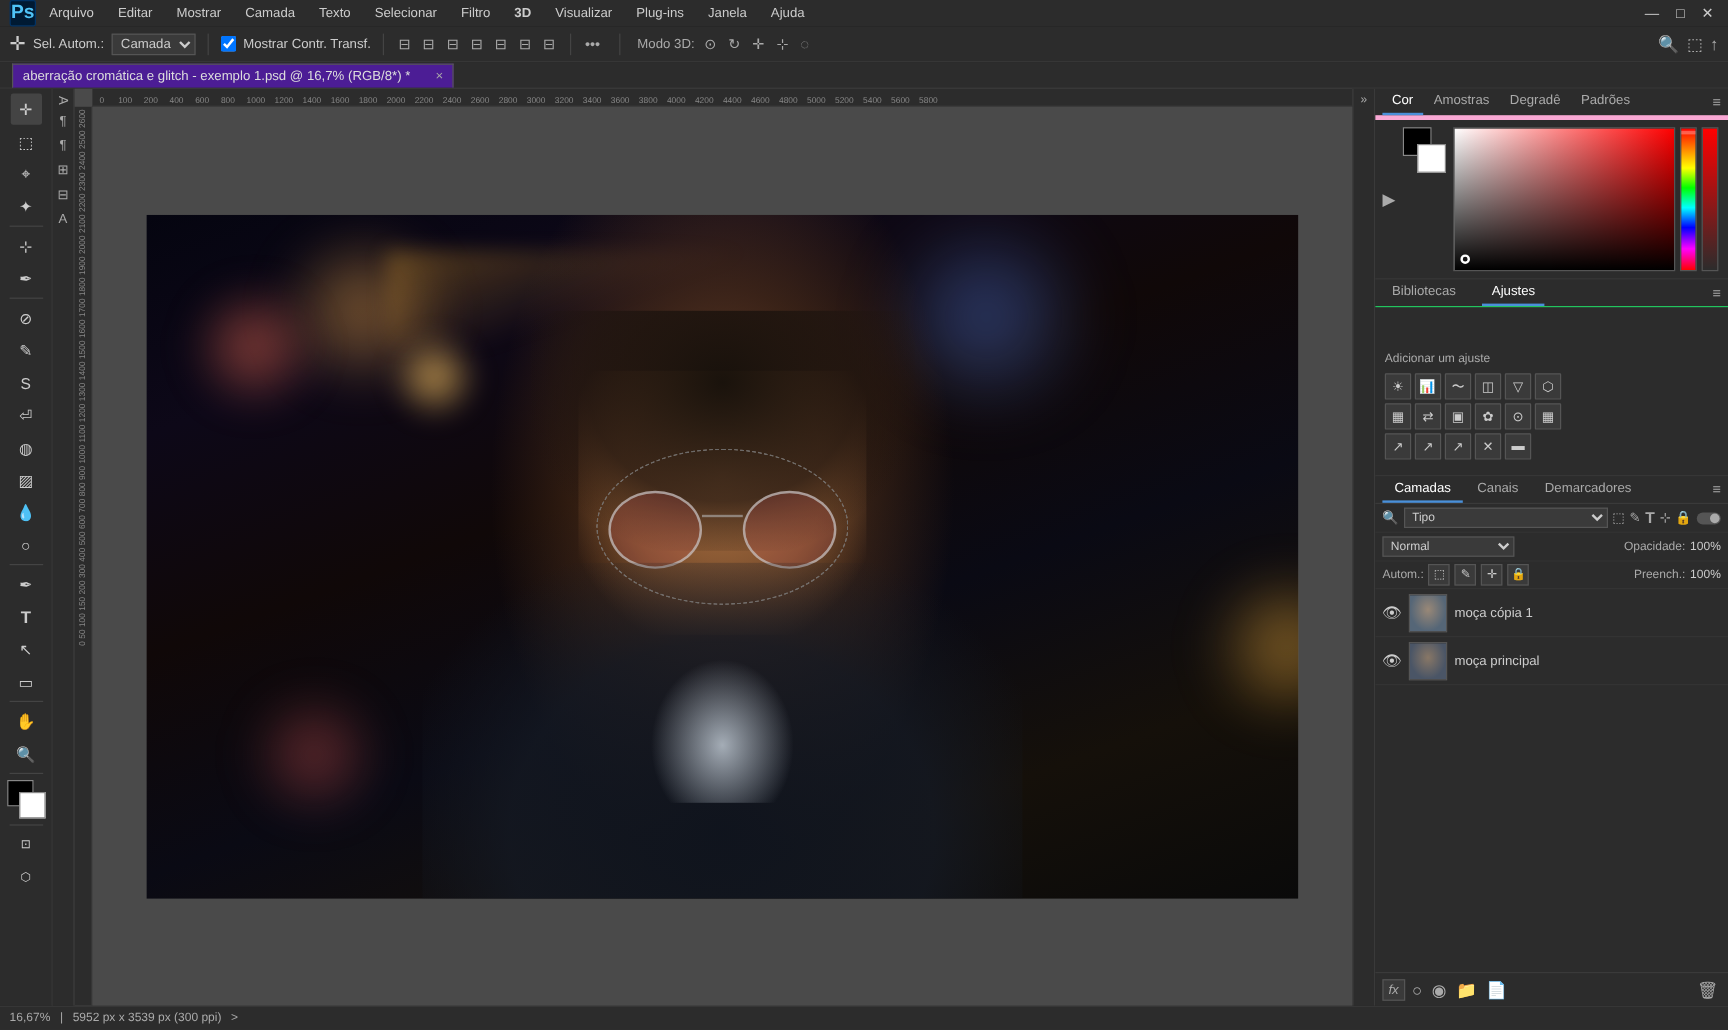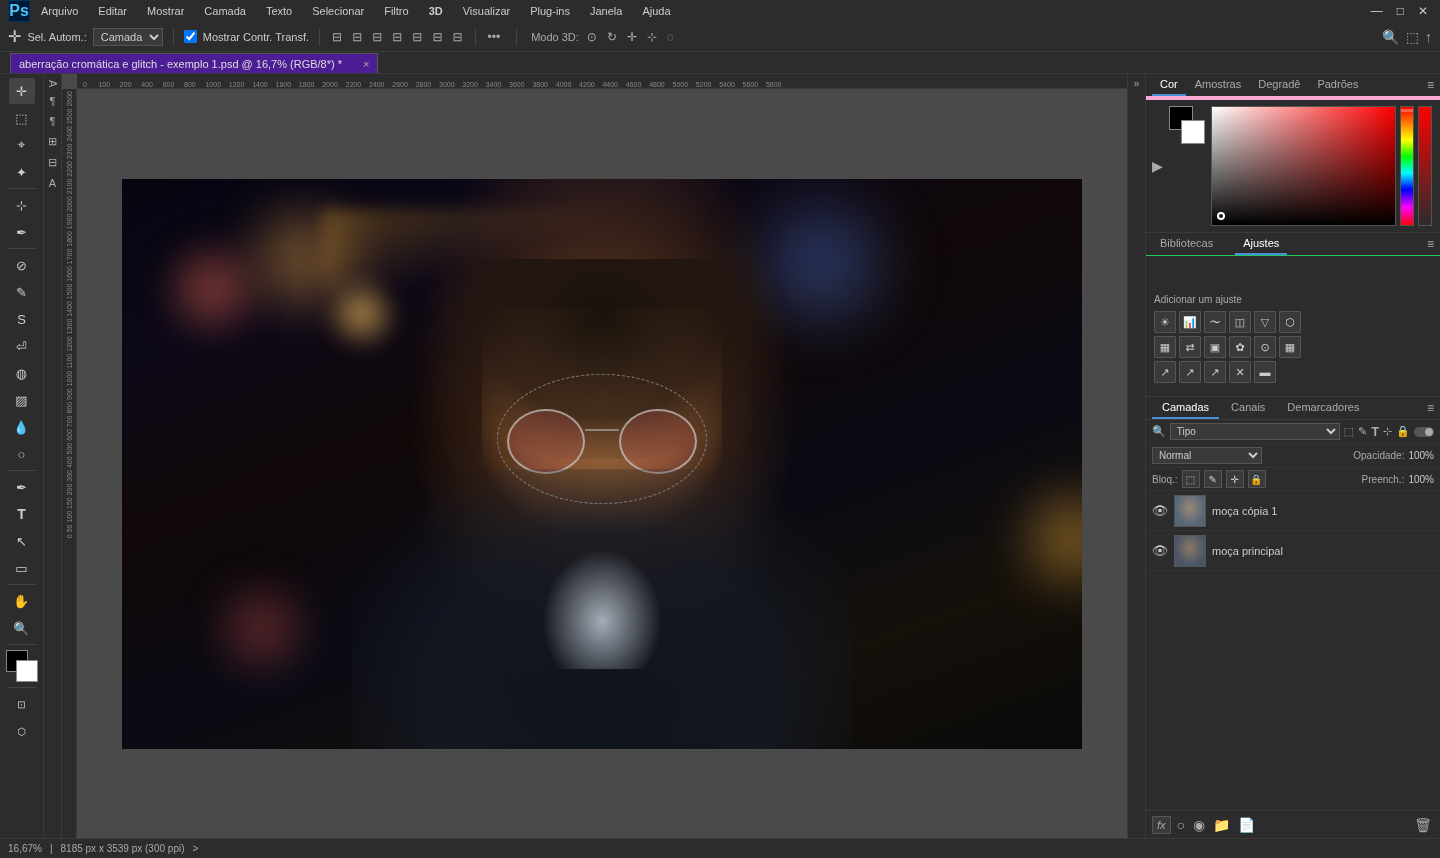--- a/index.html
+++ b/index.html
@@ -307,21 +307,21 @@
           <option>Escurecer</option>
           <option>Multiplicar</option>
           <option>Clarear</option>
           <option>Sobreposição</option>
         </select>
         <span style="font-size:10px; color:#aaa; margin-left:auto;">Opacidade:</span>
         <span style="font-size:10px; color:#ccc; cursor:ew-resize;">100%</span>
       </div>
 
       <div style="display:flex; align-items:center; padding:2px 6px; gap:4px; border-bottom:1px solid #333;">
-        <span style="font-size:10px; color:#aaa;">Bloq.:</span>
+        <span style="font-size:10px; color:#aaa;">Autom.:</span>
         <div class="lock-icon-btn">⬚</div>
         <div class="lock-icon-btn">✎</div>
         <div class="lock-icon-btn">✛</div>
         <div class="lock-icon-btn">🔒</div>
         <span style="font-size:10px; color:#aaa; margin-left:auto;">Preench.:</span>
         <span style="font-size:10px; color:#ccc; cursor:ew-resize;">100%</span>
       </div>
 
       <div style="flex:1; overflow-y:auto;">
 
@@ -350,15 +350,15 @@
         <span style="font-size:14px; color:#aaa; cursor:pointer; padding:2px;">📄</span>
         <span style="font-size:14px; color:#aaa; cursor:pointer; padding:2px; margin-left:auto;">🗑</span>
       </div>
     </div>
   </div>
 </div>
 
 <div style="height:20px; background:#2c2c2c; border-top:1px solid #3a3a3a; display:flex; align-items:center; padding:0 8px; gap:8px; font-size:10px; color:#aaa;">
   <span style="cursor:pointer;">16,67%</span>
   <span>|</span>
-  <span>8185 px x 3539 px (300 ppi)</span>
+  <span>5952 px x 3539 px (300 ppi)</span>
   <span style="cursor:pointer;">&gt;</span>
 </div>
 
 </body></html>

